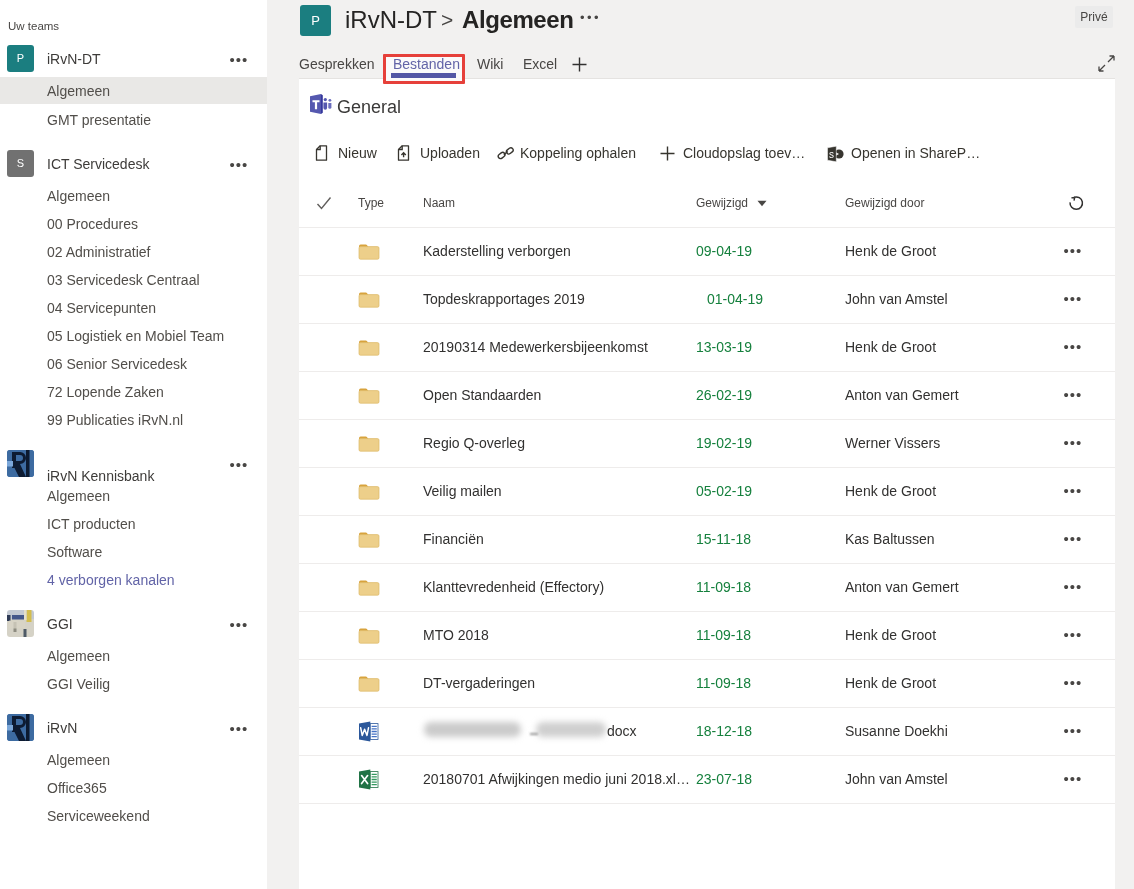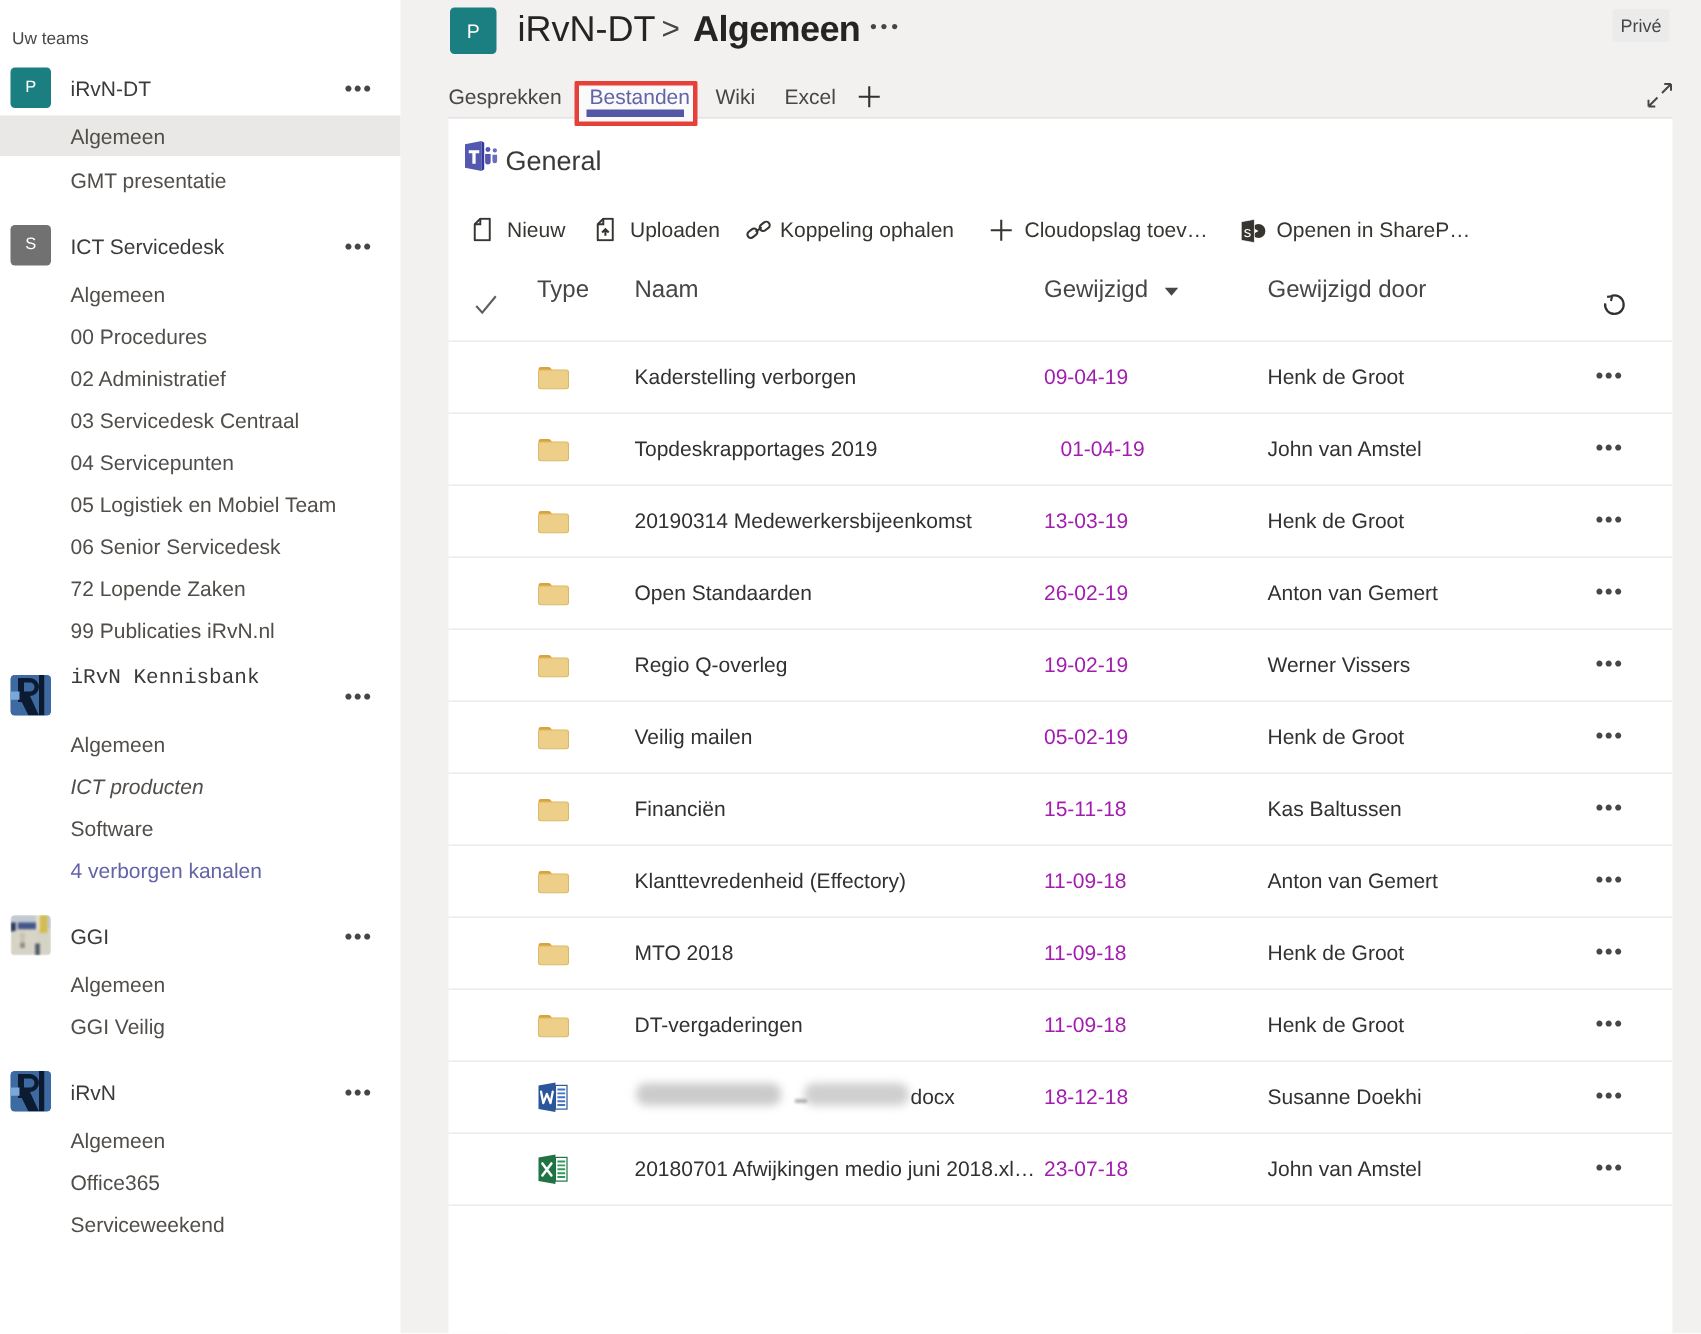--- a/index.html
+++ b/index.html
@@ -30,24 +30,24 @@
   .tab { position:absolute; top:56px; font-size:14px; color:#484644; z-index:2; }
   #tab-best { color:#6264a7; }
   #tabline { position:absolute; left:391px; top:73px; width:65px; height:5px; background:#5357a5; z-index:3; }
   #redbox { position:absolute; left:383px; top:54px; width:82px; height:30px;
     border:3px solid #e6403a; border-radius:1px; background:#fafafa; z-index:1; }
   #hdrline { position:absolute; left:299px; top:78px; width:816px; height:1px; background:#e5e3e1; }
   
   #general { position:absolute; left:337px; top:97px; font-size:18px; color:#3b3a39; }
   .tbtxt { position:absolute; top:145px; font-size:14px; color:#37352f; }
   
-  .th { position:absolute; top:185px; font-size:16px; color:#484644; }
+  .th { position:absolute; top:196px; font-size:12px; color:#484644; }
   .row-line { position:absolute; left:299px; width:816px; height:1px; background:#eeeceb; }
   .cell-name { position:absolute; left:423px; font-size:14px; color:#323130; }
-  .cell-date { position:absolute; left:696px; font-size:14px; color:#a21caf; }
+  .cell-date { position:absolute; left:696px; font-size:14px; color:#15803d; }
   .cell-who  { position:absolute; left:845px; font-size:14px; color:#323130; }
   .cell-dots { position:absolute; left:1056px; width:34px; text-align:center; font-size:15px;
     color:#484644; letter-spacing:1px; }
   .ficon { position:absolute; left:358px; }
   
   #joinbar { position:absolute; left:0; top:831px; width:267px; height:58px; background:#fff; }
 </style>
 </head>
 <body>
 <div id="page">
@@ -75,24 +75,24 @@
 
     <div class="tavatar" style="top:450px;overflow:hidden;background:#3f6ea8;">
       <svg width="27" height="27" viewBox="0 0 27 27">
         <rect x="0" y="0" width="27" height="27" fill="#3d6ba1"></rect>
         <rect x="19" y="0" width="3.5" height="27" fill="#0c1a30"></rect>
         <path d="M5 2 h8 a6 6 0 0 1 0 12 h-8 z M9 5 v6 h4 a3 3 0 0 0 0-6 z" fill="#0d1b32"></path>
         <path d="M5 14 h8 l6 13 h-7 l-4.5 -9 h-2.5 z" fill="#0d1b32"></path>
         <rect x="0" y="11" width="6" height="5.5" fill="#7ba7d9"></rect>
       </svg>
     </div>
-    <div class="tname" style="top:439px;font-family:Liberation Mono, monospace;">iRvN Kennisbank</div>
+    <div class="tname" style="top:463px;">iRvN Kennisbank</div>
     <div class="tdots" style="top:453px;">•••</div>
     <div class="chan" style="top:482px;">Algemeen</div>
-    <div class="chan" style="top:510px;font-style:italic;">ICT producten</div>
+    <div class="chan" style="top:510px;">ICT producten</div>
     <div class="chan" style="top:538px;">Software</div>
     <div class="chan hidden-ch" style="top:566px;">4 verborgen kanalen</div>
 
     <div class="tavatar" style="top:610px;overflow:hidden;">
       <svg width="27" height="27" viewBox="0 0 27 27" style="filter:blur(0.6px);">
         <rect x="0" y="0" width="27" height="27" fill="#d5d2c6"></rect>
         <rect x="0" y="0" width="27" height="9" fill="#c3c9d2"></rect>
         <rect x="5" y="5" width="12" height="4.5" fill="#44578a"></rect>
         <rect x="0" y="5" width="3.5" height="6" fill="#2e3a55"></rect>
         <rect x="19.5" y="0" width="5" height="12" fill="#d3bd4e"></rect>

